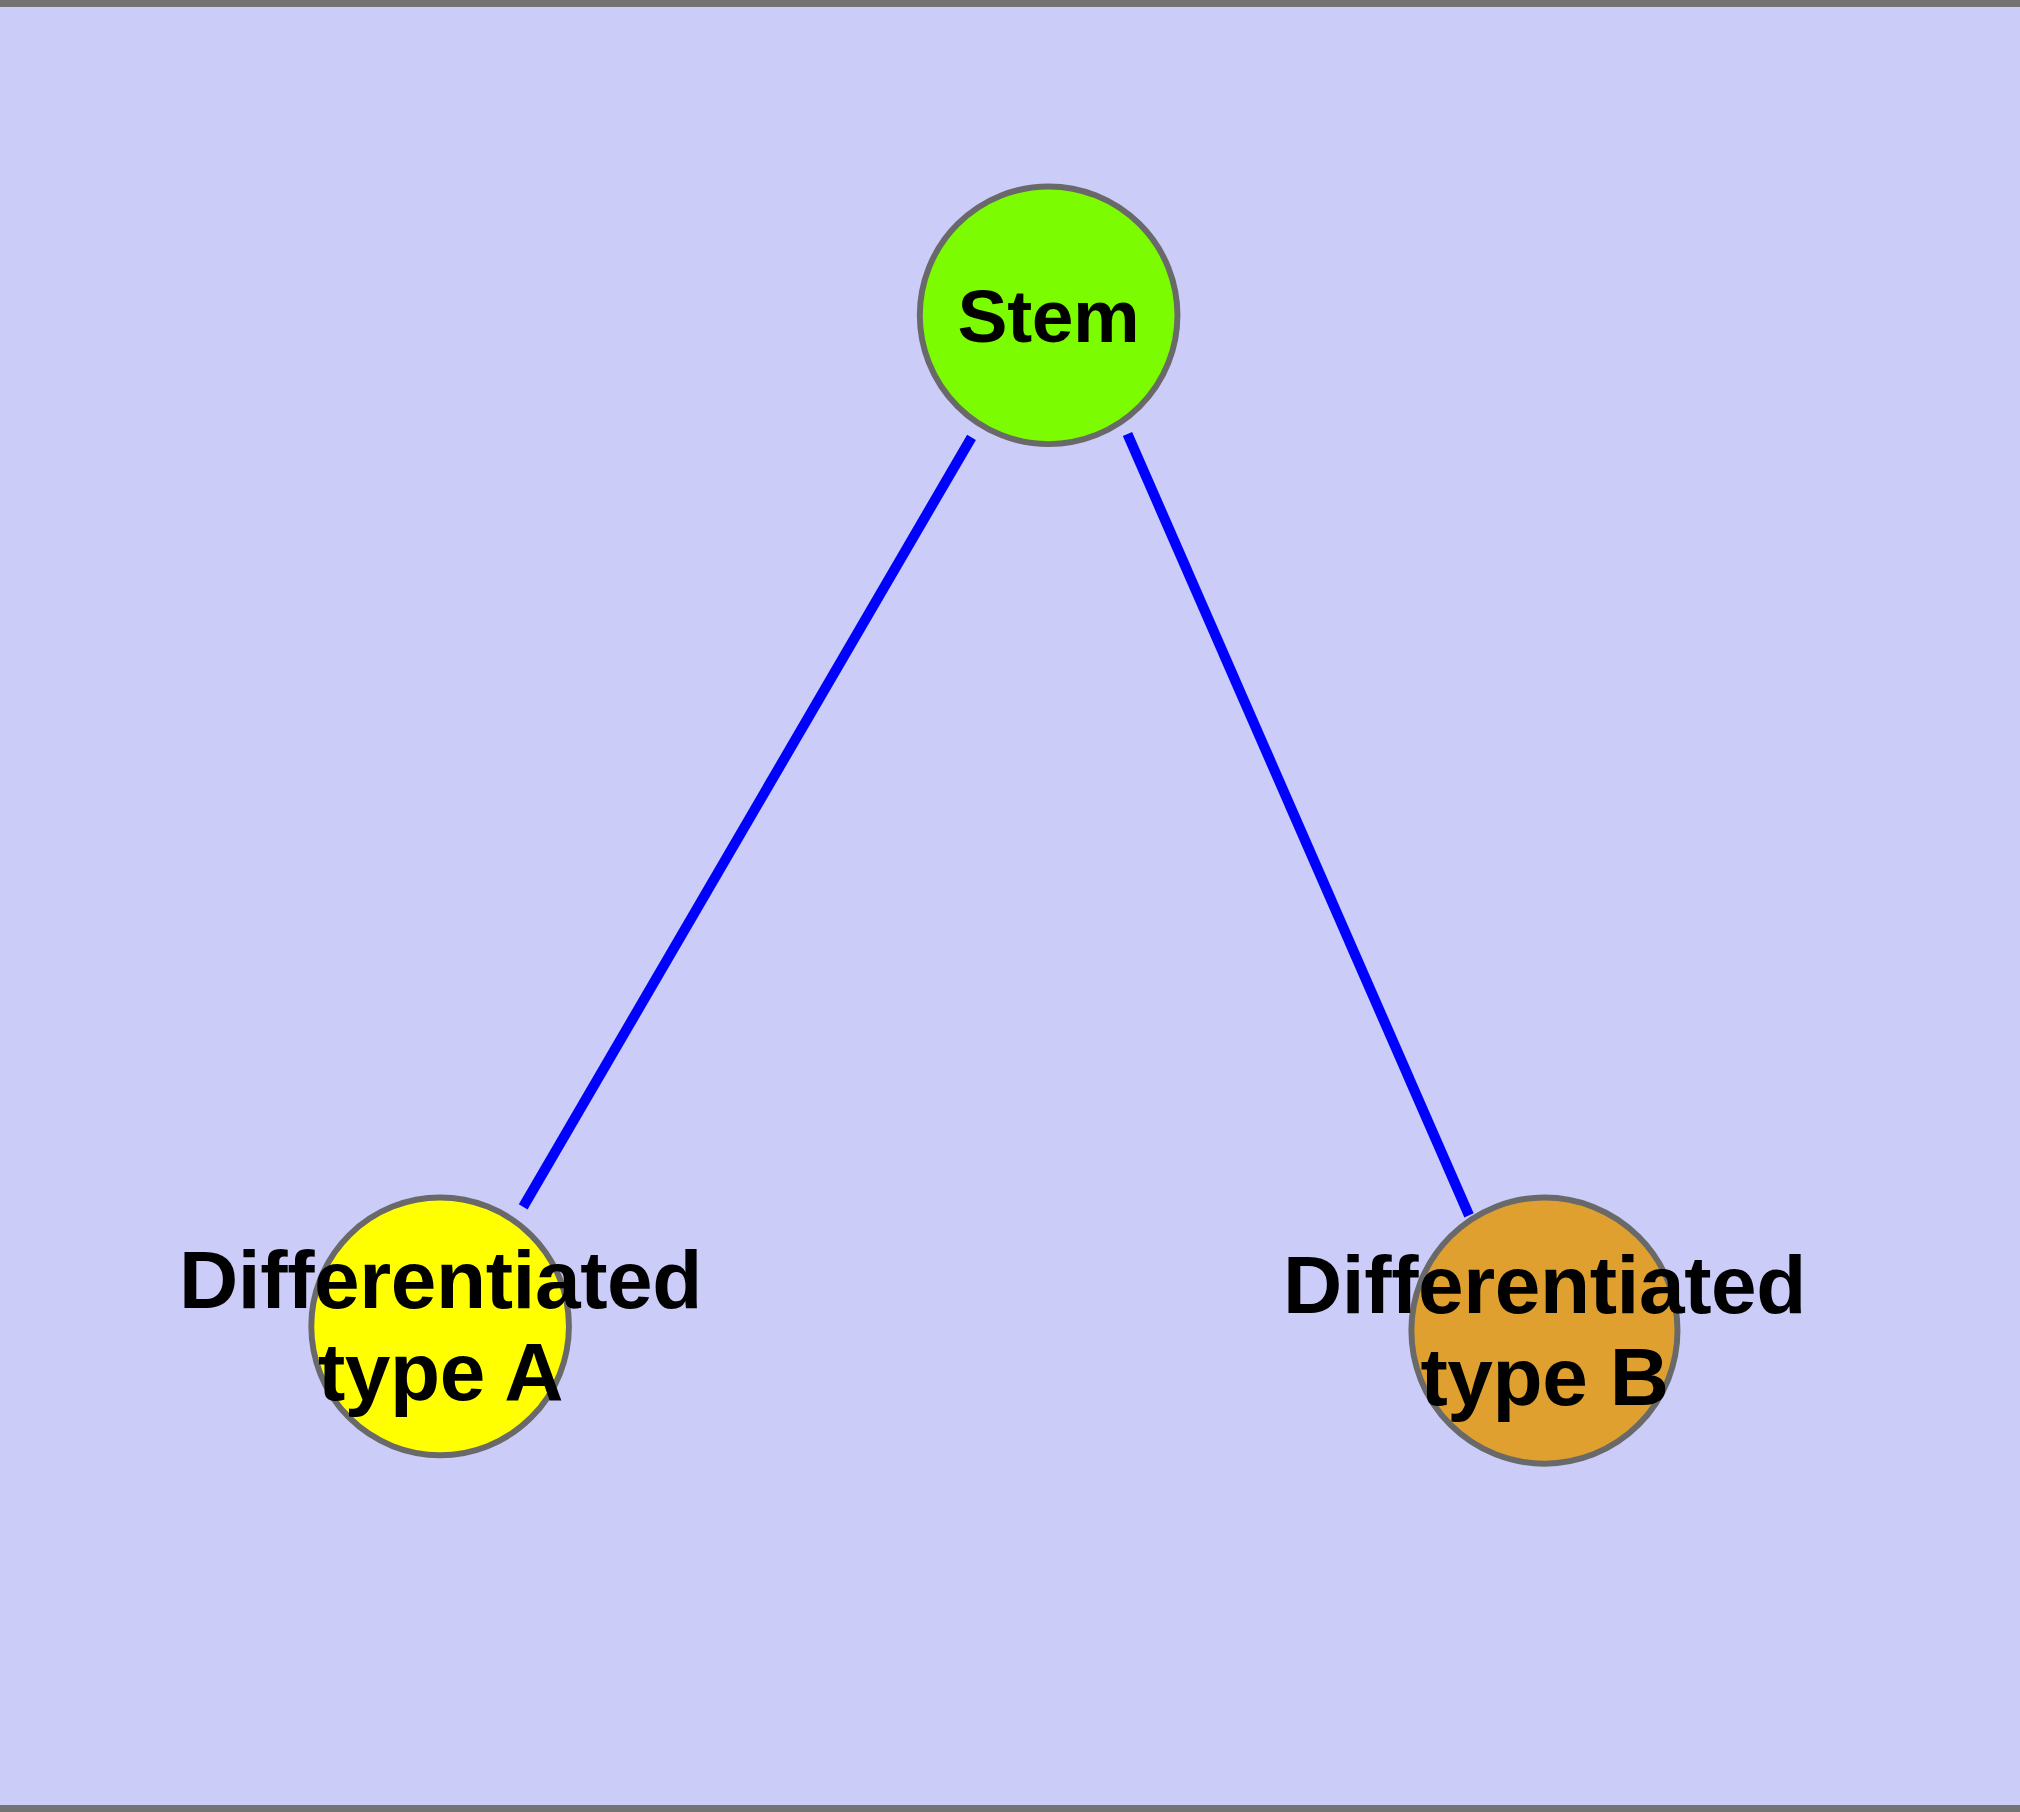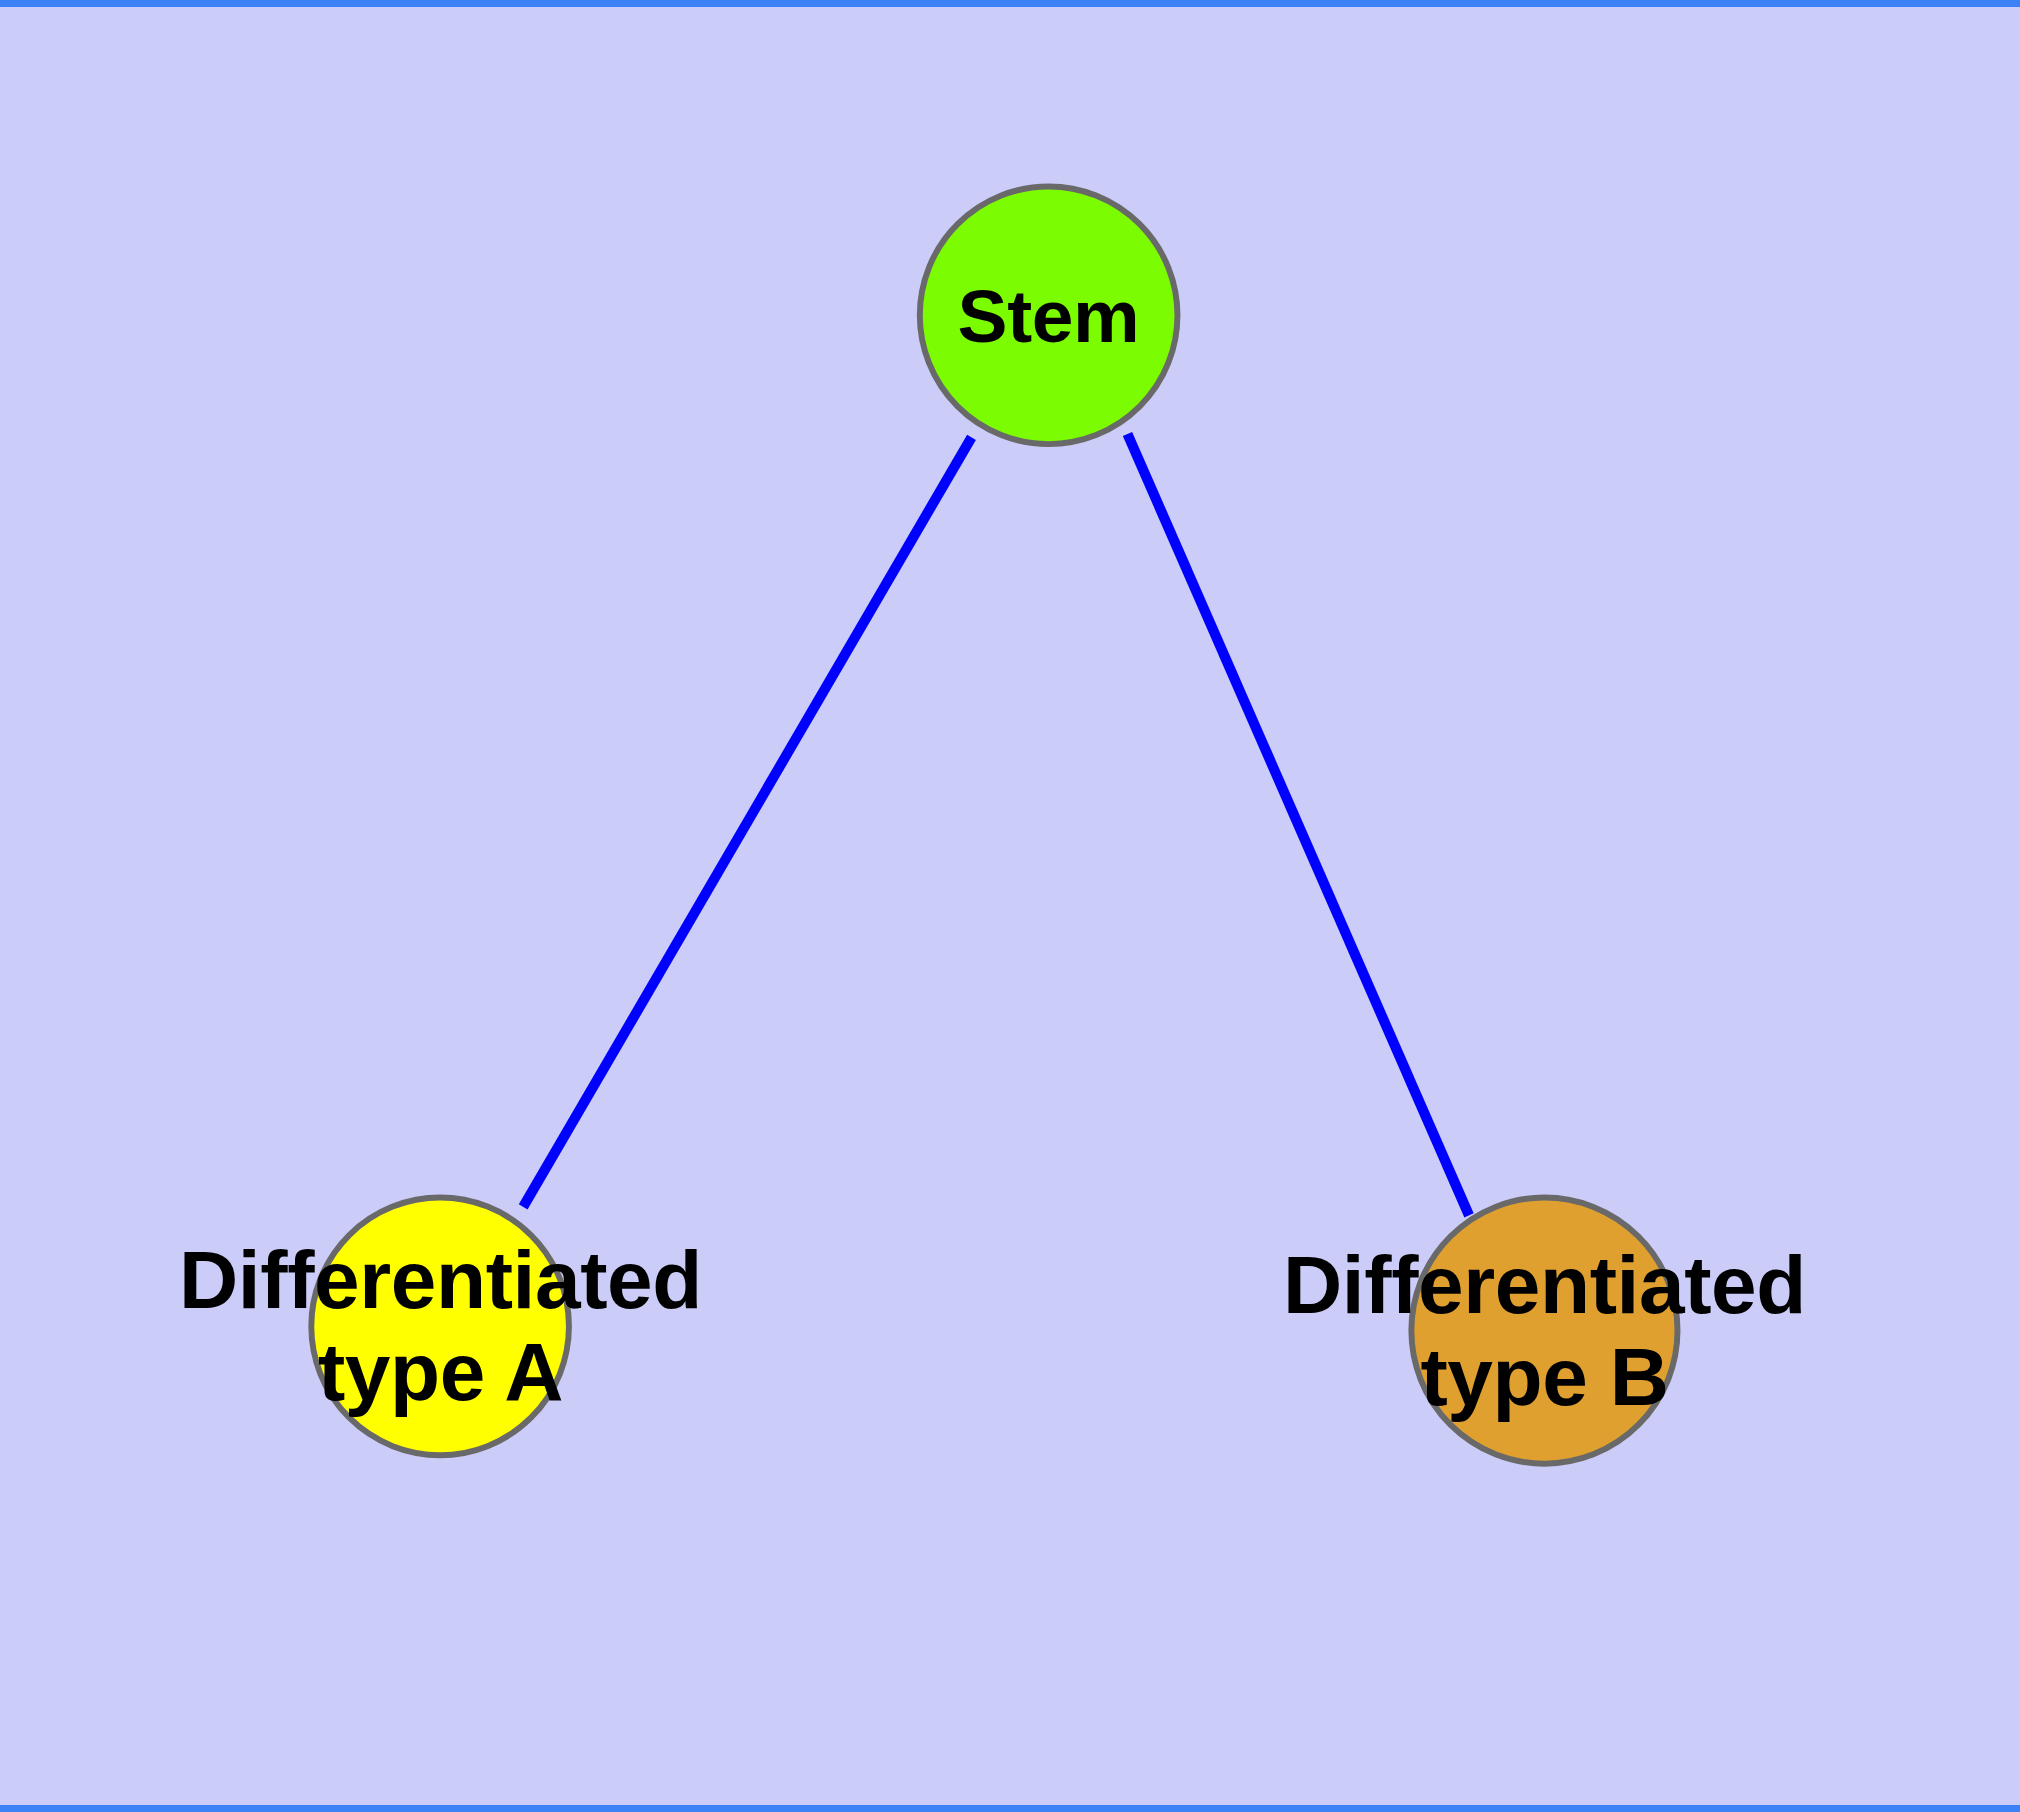--- a/index.html
+++ b/index.html
@@ -5,21 +5,21 @@
 <style>
   html, body {
     margin: 0;
     padding: 0;
     background: #ffffff;
   }
   #canvas {
     position: relative;
     width: 2021px;
     height: 1812px;
-    background: #3b82f6;
+    background: #737373;
     overflow: hidden;
     font-family: "Liberation Sans", "DejaVu Sans", sans-serif;
   }
   #plot-bg {
     position: absolute;
     left: 0px;
     top: 6.8px;
     width: 2021px;
     height: 1798px;
     background: #ccccf9;

